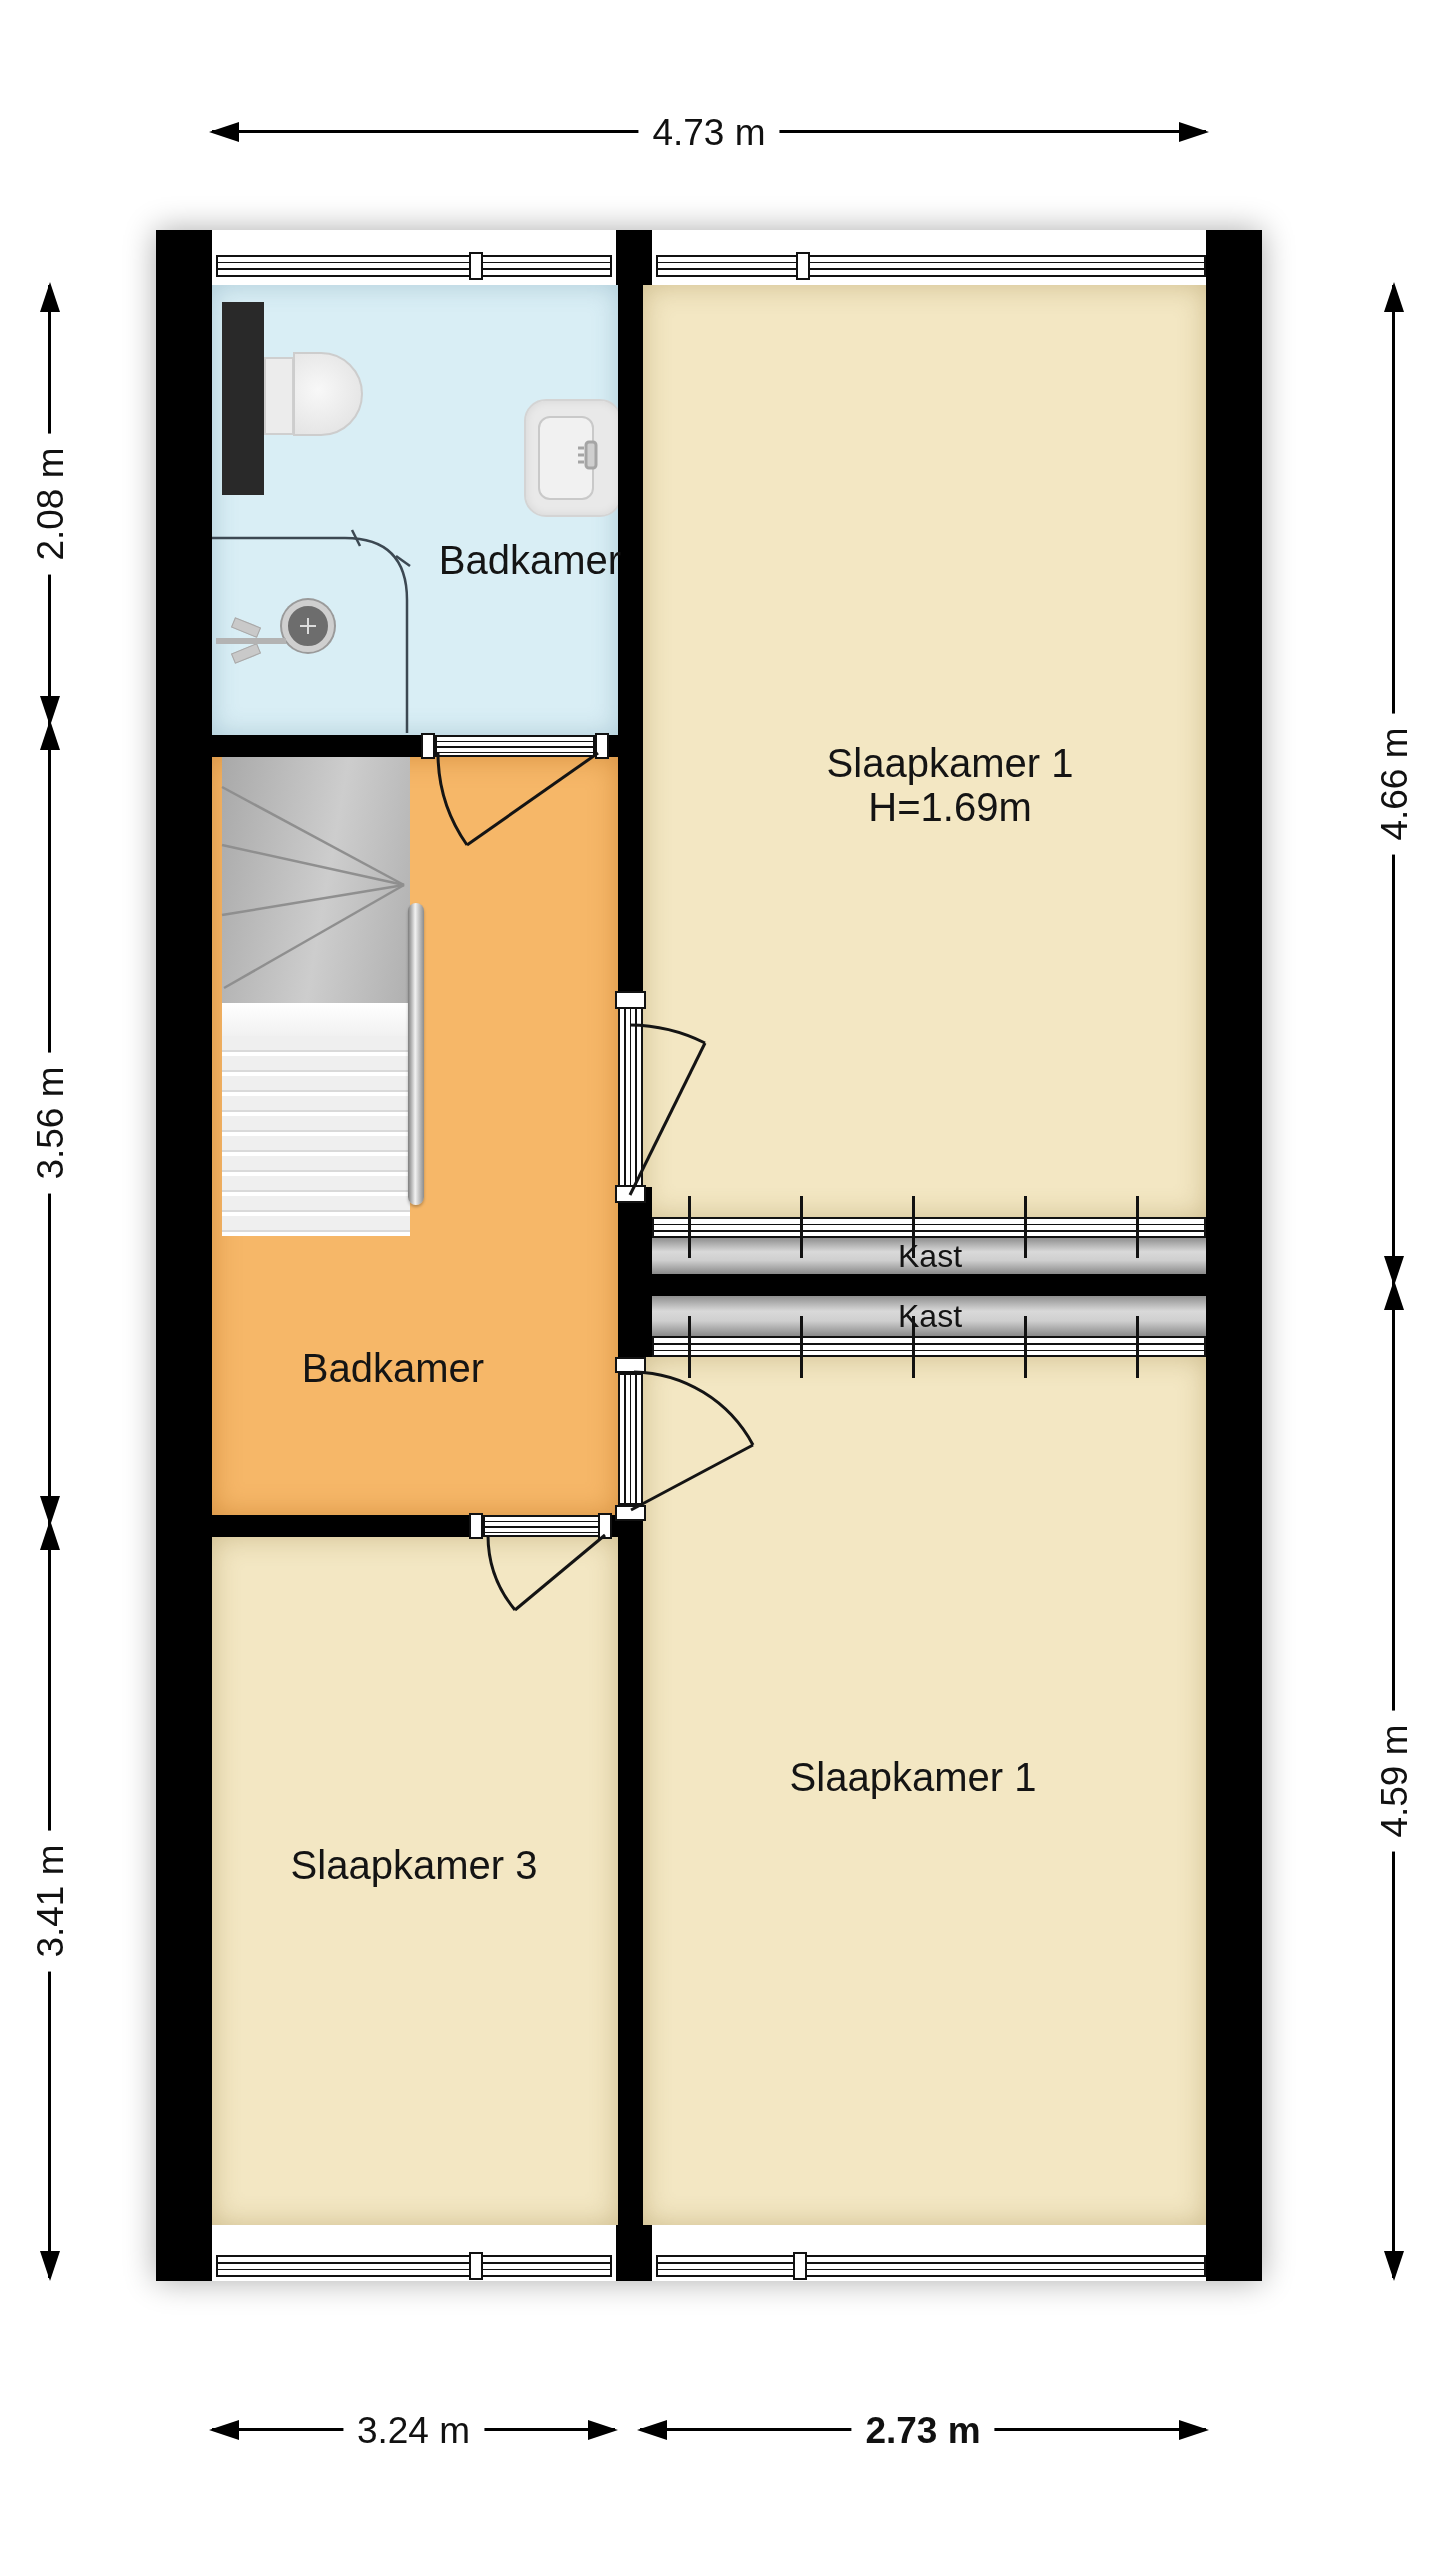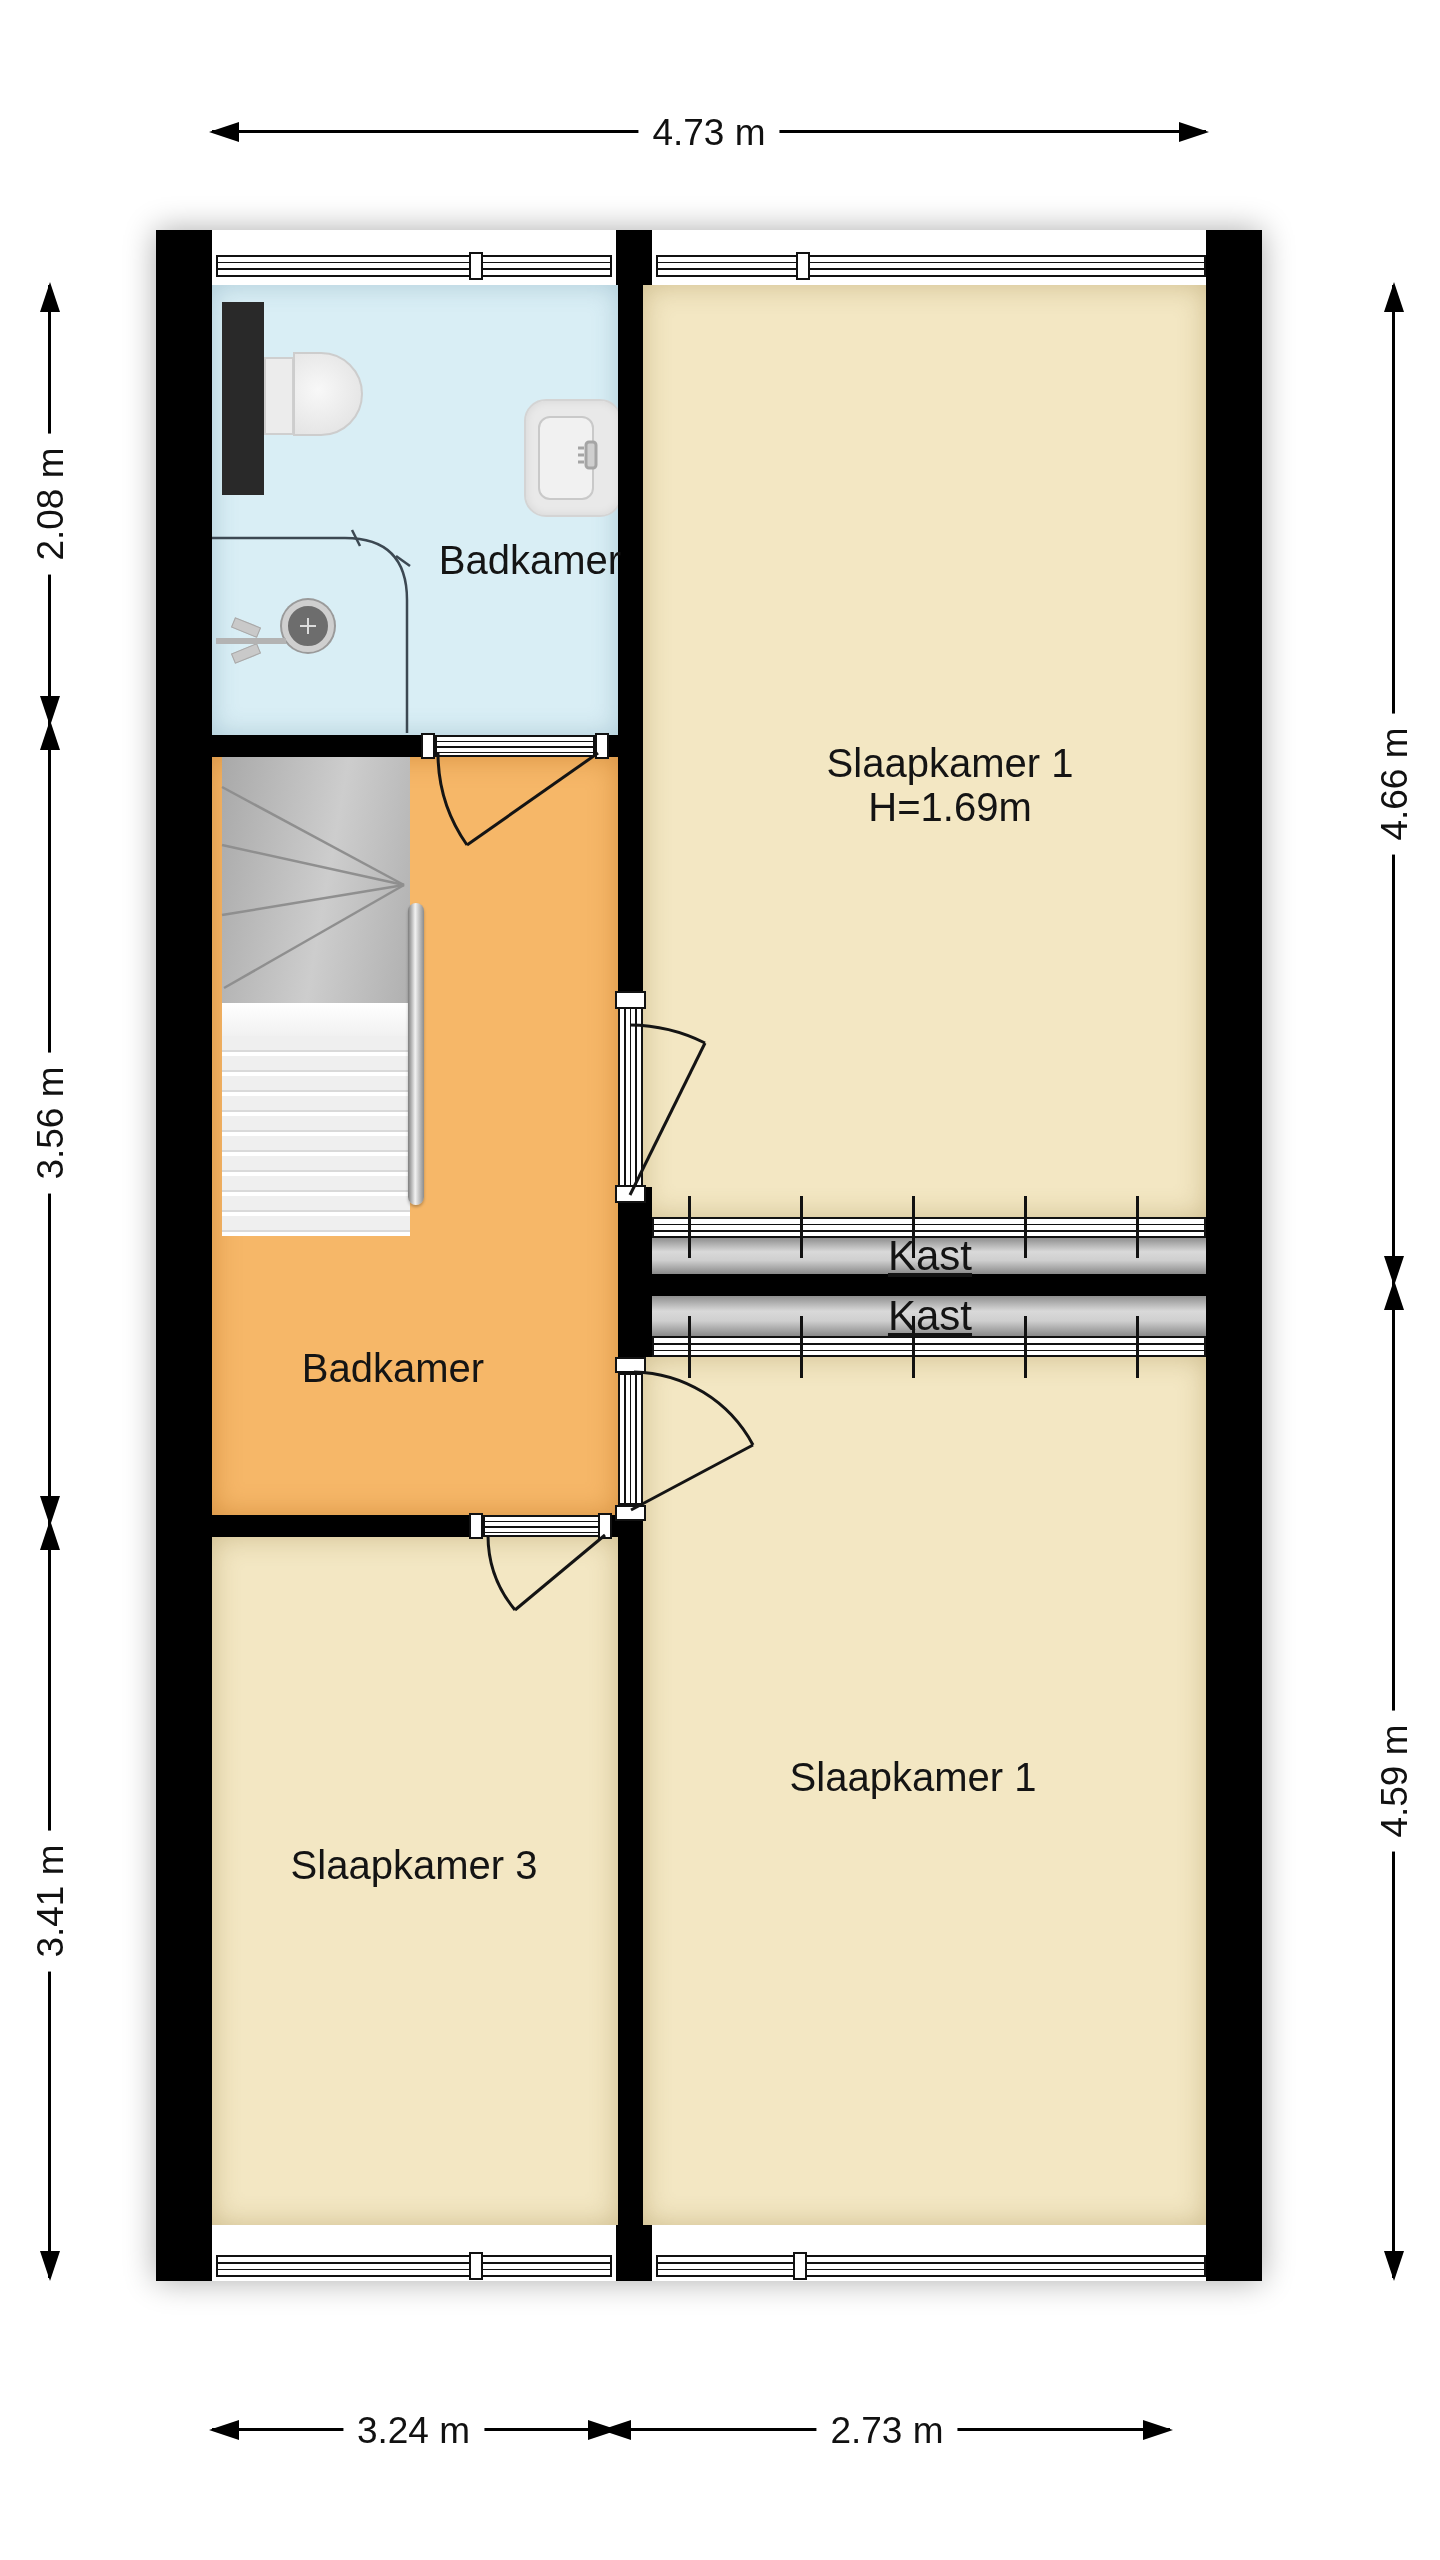--- a/index.html
+++ b/index.html
@@ -44,21 +44,21 @@
   .shower{position:absolute;background:#e9e9e9;border:2px solid #d4d4d4;border-radius:22px;
      box-shadow:inset 0 0 10px rgba(0,0,0,.08);}
   .shower-inner{position:absolute;background:#f1f1f1;border:2px solid #c9c9c9;border-radius:12px;}
   .sink{position:absolute;width:52px;height:52px;border-radius:50%;background:#6d6d6d;
      border:6px solid #cfcfcf;box-shadow:0 0 0 2px #9a9a9a;}
   .faucet-bar{position:absolute;background:#b3b3b3;}
   .faucet-wedge{position:absolute;background:#c9c9c9;border:1px solid #a8a8a8;}
   
   .room-label{position:absolute;transform:translate(-50%,-50%);font-size:40px;line-height:1.1;
      white-space:nowrap;color:#141414;}
-  .kast-label{position:absolute;transform:translate(-50%,-50%);font-size:42px;white-space:nowrap;color:#141414;text-decoration:underline;}
+  .kast-label{position:absolute;transform:translate(-50%,-50%);font-size:32px;white-space:nowrap;color:#141414;}
   
   .dim-h{position:absolute;height:0;border-top:3px solid #000;}
   .dim-v{position:absolute;width:0;border-left:3px solid #000;}
   .dim-label{position:absolute;left:50%;top:50%;transform:translate(-50%,-50%);
      background:#fff;padding:2px 14px;font-size:37px;white-space:nowrap;color:#111;}
   .dim-label-v{position:absolute;left:50%;top:50%;transform:translate(-50%,-50%) rotate(-90deg);
      background:#fff;padding:2px 14px;font-size:37px;white-space:nowrap;color:#111;}
   .arr{position:absolute;width:0;height:0;}
   .arr-left {left:-3px;top:-11.5px;border-top:10px solid transparent;border-bottom:10px solid transparent;border-right:30px solid #000;}
   .arr-right{right:-3px;top:-11.5px;border-top:10px solid transparent;border-bottom:10px solid transparent;border-left:30px solid #000;}
@@ -232,19 +232,19 @@
     <span class="arr arr-up"></span>
     <span class="arr arr-down"></span>
     <span class="dim-label-v">4.59 m</span>
   </div>
 
   <div class="dim-h" style="left:212px;top:2428px;width:403px;">
     <span class="arr arr-left"></span>
     <span class="arr arr-right"></span>
     <span class="dim-label">3.24 m</span>
   </div>
-  <div class="dim-h" style="left:604px;top:2428px;width:566px;">
+  <div class="dim-h" style="left:640px;top:2428px;width:566px;font-weight:bold;">
     <span class="arr arr-left"></span>
     <span class="arr arr-right"></span>
     <span class="dim-label">2.73 m</span>
   </div>
 
 </div>
 
 </body></html>

